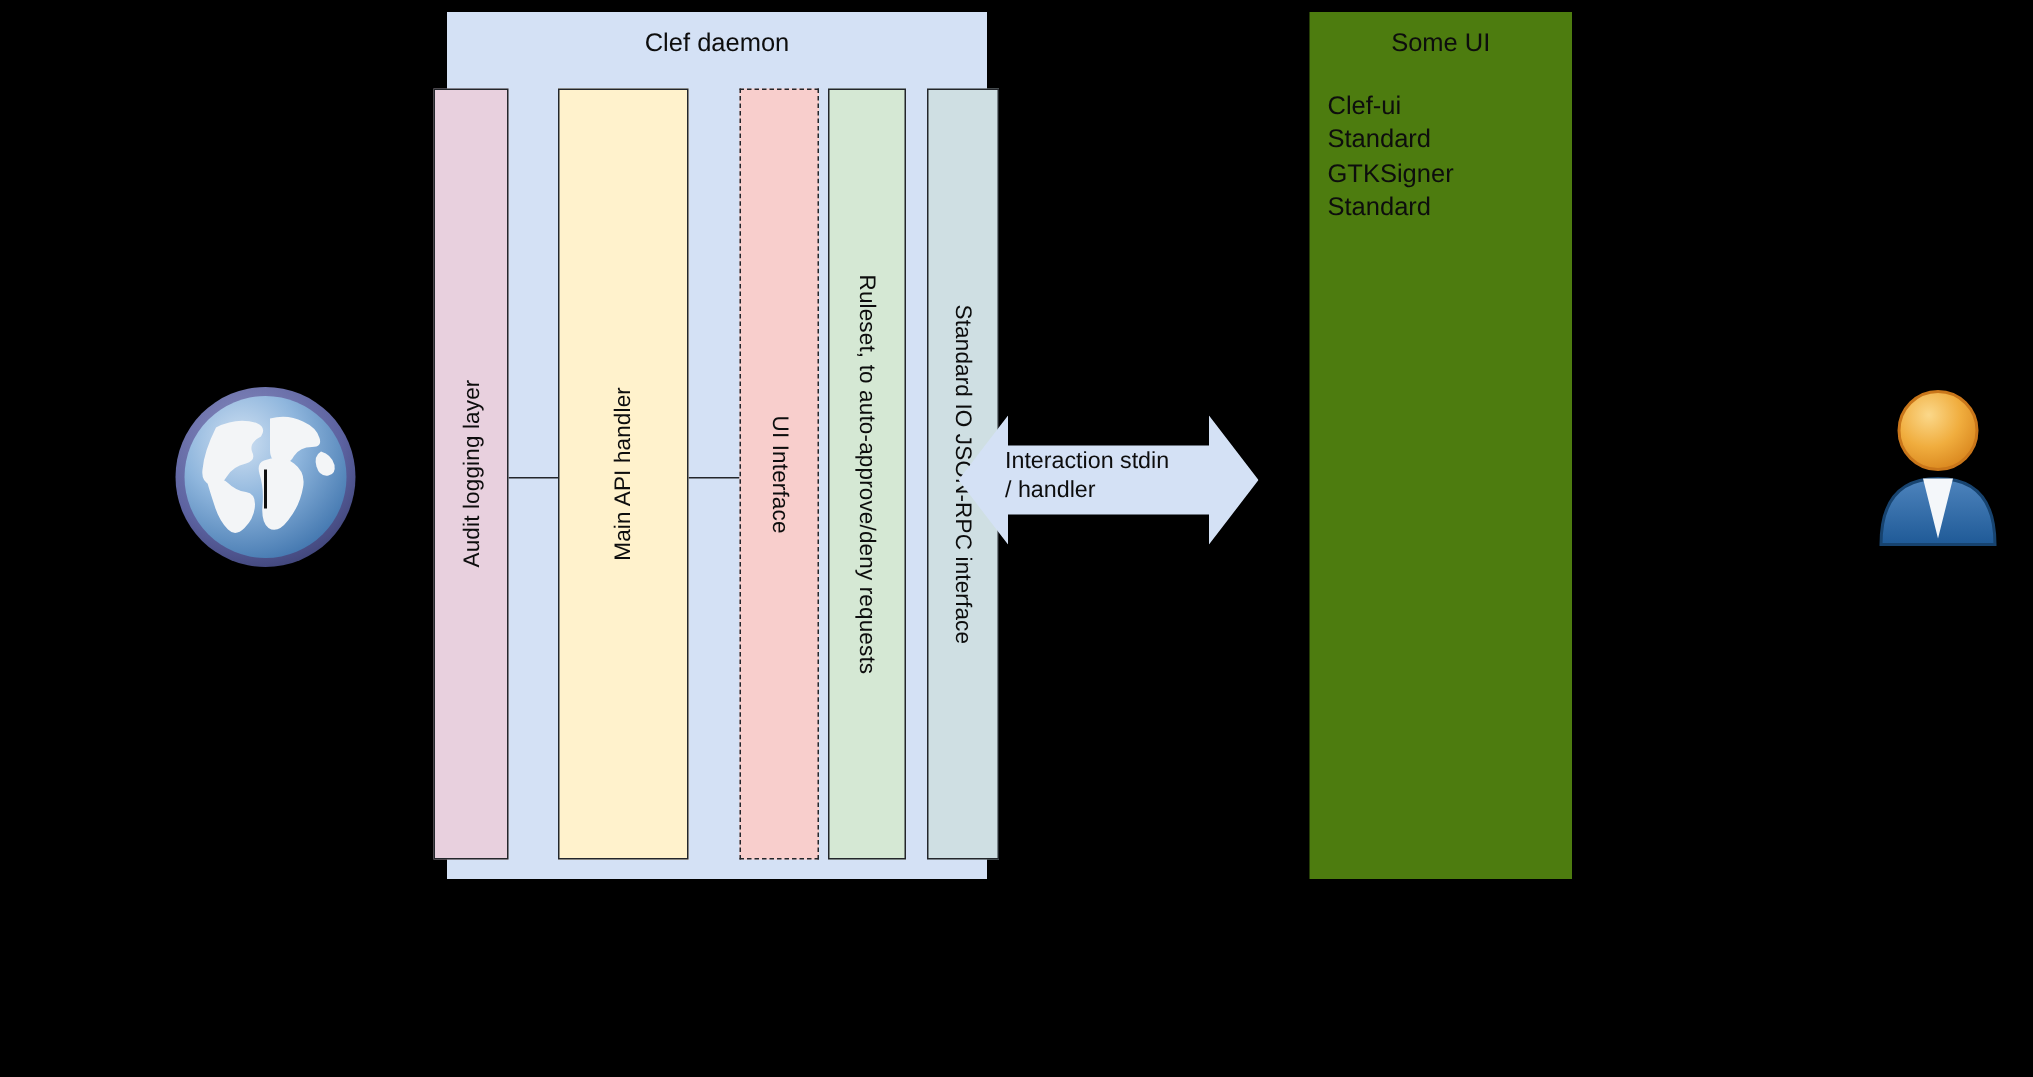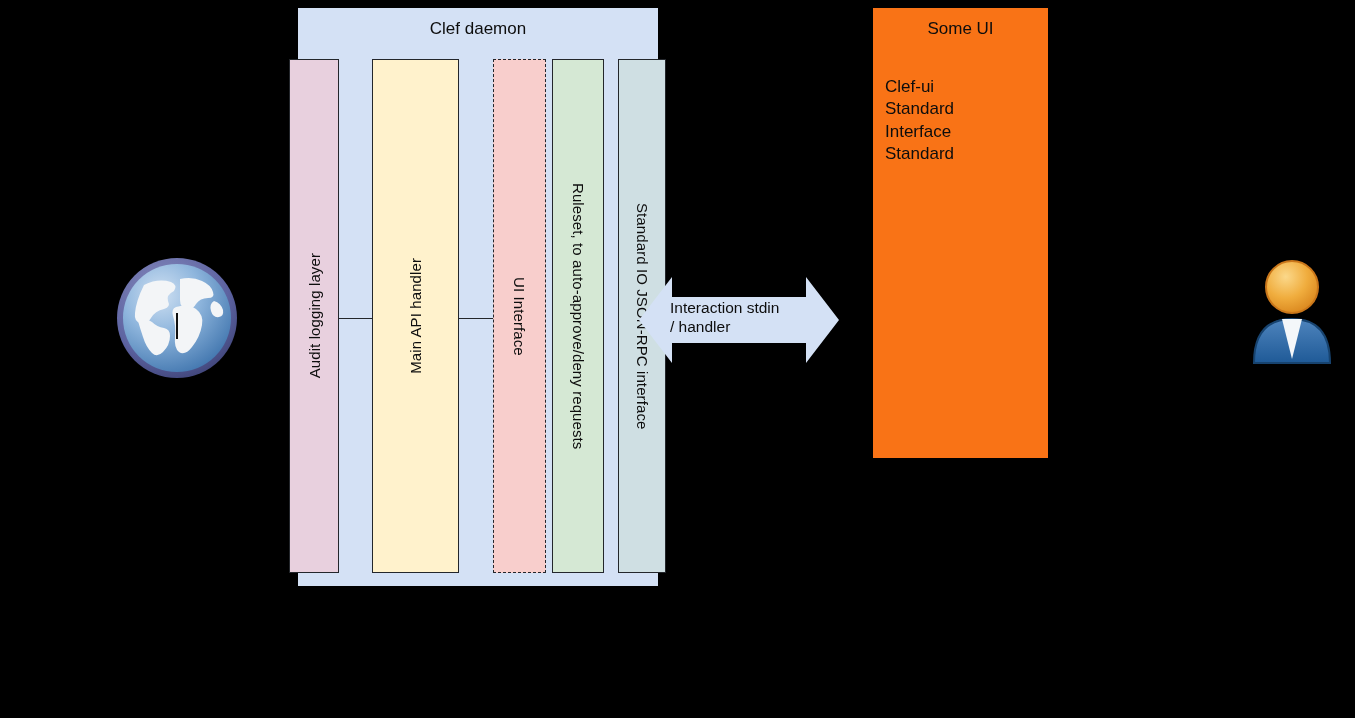--- a/index.html
+++ b/index.html
@@ -78,38 +78,38 @@
   }
   #conn-1 { left: 298px; width: 33px; }
   #conn-2 { left: 418px; width: 34px; }
 
   
   .ui-panel {
     position: absolute;
     left: 832px;
     top: 8px;
     width: 175px;
-    height: 450px;
-    background: #f97316;
+    height: 578px;
+    background: #4d7c0f;
     box-sizing: border-box;
   }
   .ui-panel-title {
     position: absolute;
     left: 0;
     top: 10px;
     width: 100%;
     text-align: center;
     font-size: 17px;
     color: #0d0d0d;
     line-height: 22px;
   }
   .ui-panel-list {
     position: absolute;
     left: 12px;
-    top: 68px;
+    top: 52px;
     font-size: 17px;
     color: #0d0d0d;
     line-height: 22.4px;
   }
   .ui-panel-list div { white-space: nowrap; }
 
   
   .arrow-wrap {
     position: absolute;
     top: 277px;
@@ -211,21 +211,21 @@
       <div>Interaction stdin</div>
       <div>/ handler</div>
     </div>
   </div>
 
   <div class="ui-panel">
     <div class="ui-panel-title">Some UI</div>
     <div class="ui-panel-list">
       <div>Clef-ui</div>
       <div>Standard</div>
-      <div>Interface</div>
+      <div>GTKSigner</div>
       <div>Standard</div>
     </div>
   </div>
 
 
   <div class="user-icon">
     <svg width="92" height="110" viewBox="0 0 92 110">
       <defs>
         <radialGradient id="uHead" cx="38%" cy="30%" r="75%">
           <stop offset="0%" stop-color="#fbd88a"></stop>

